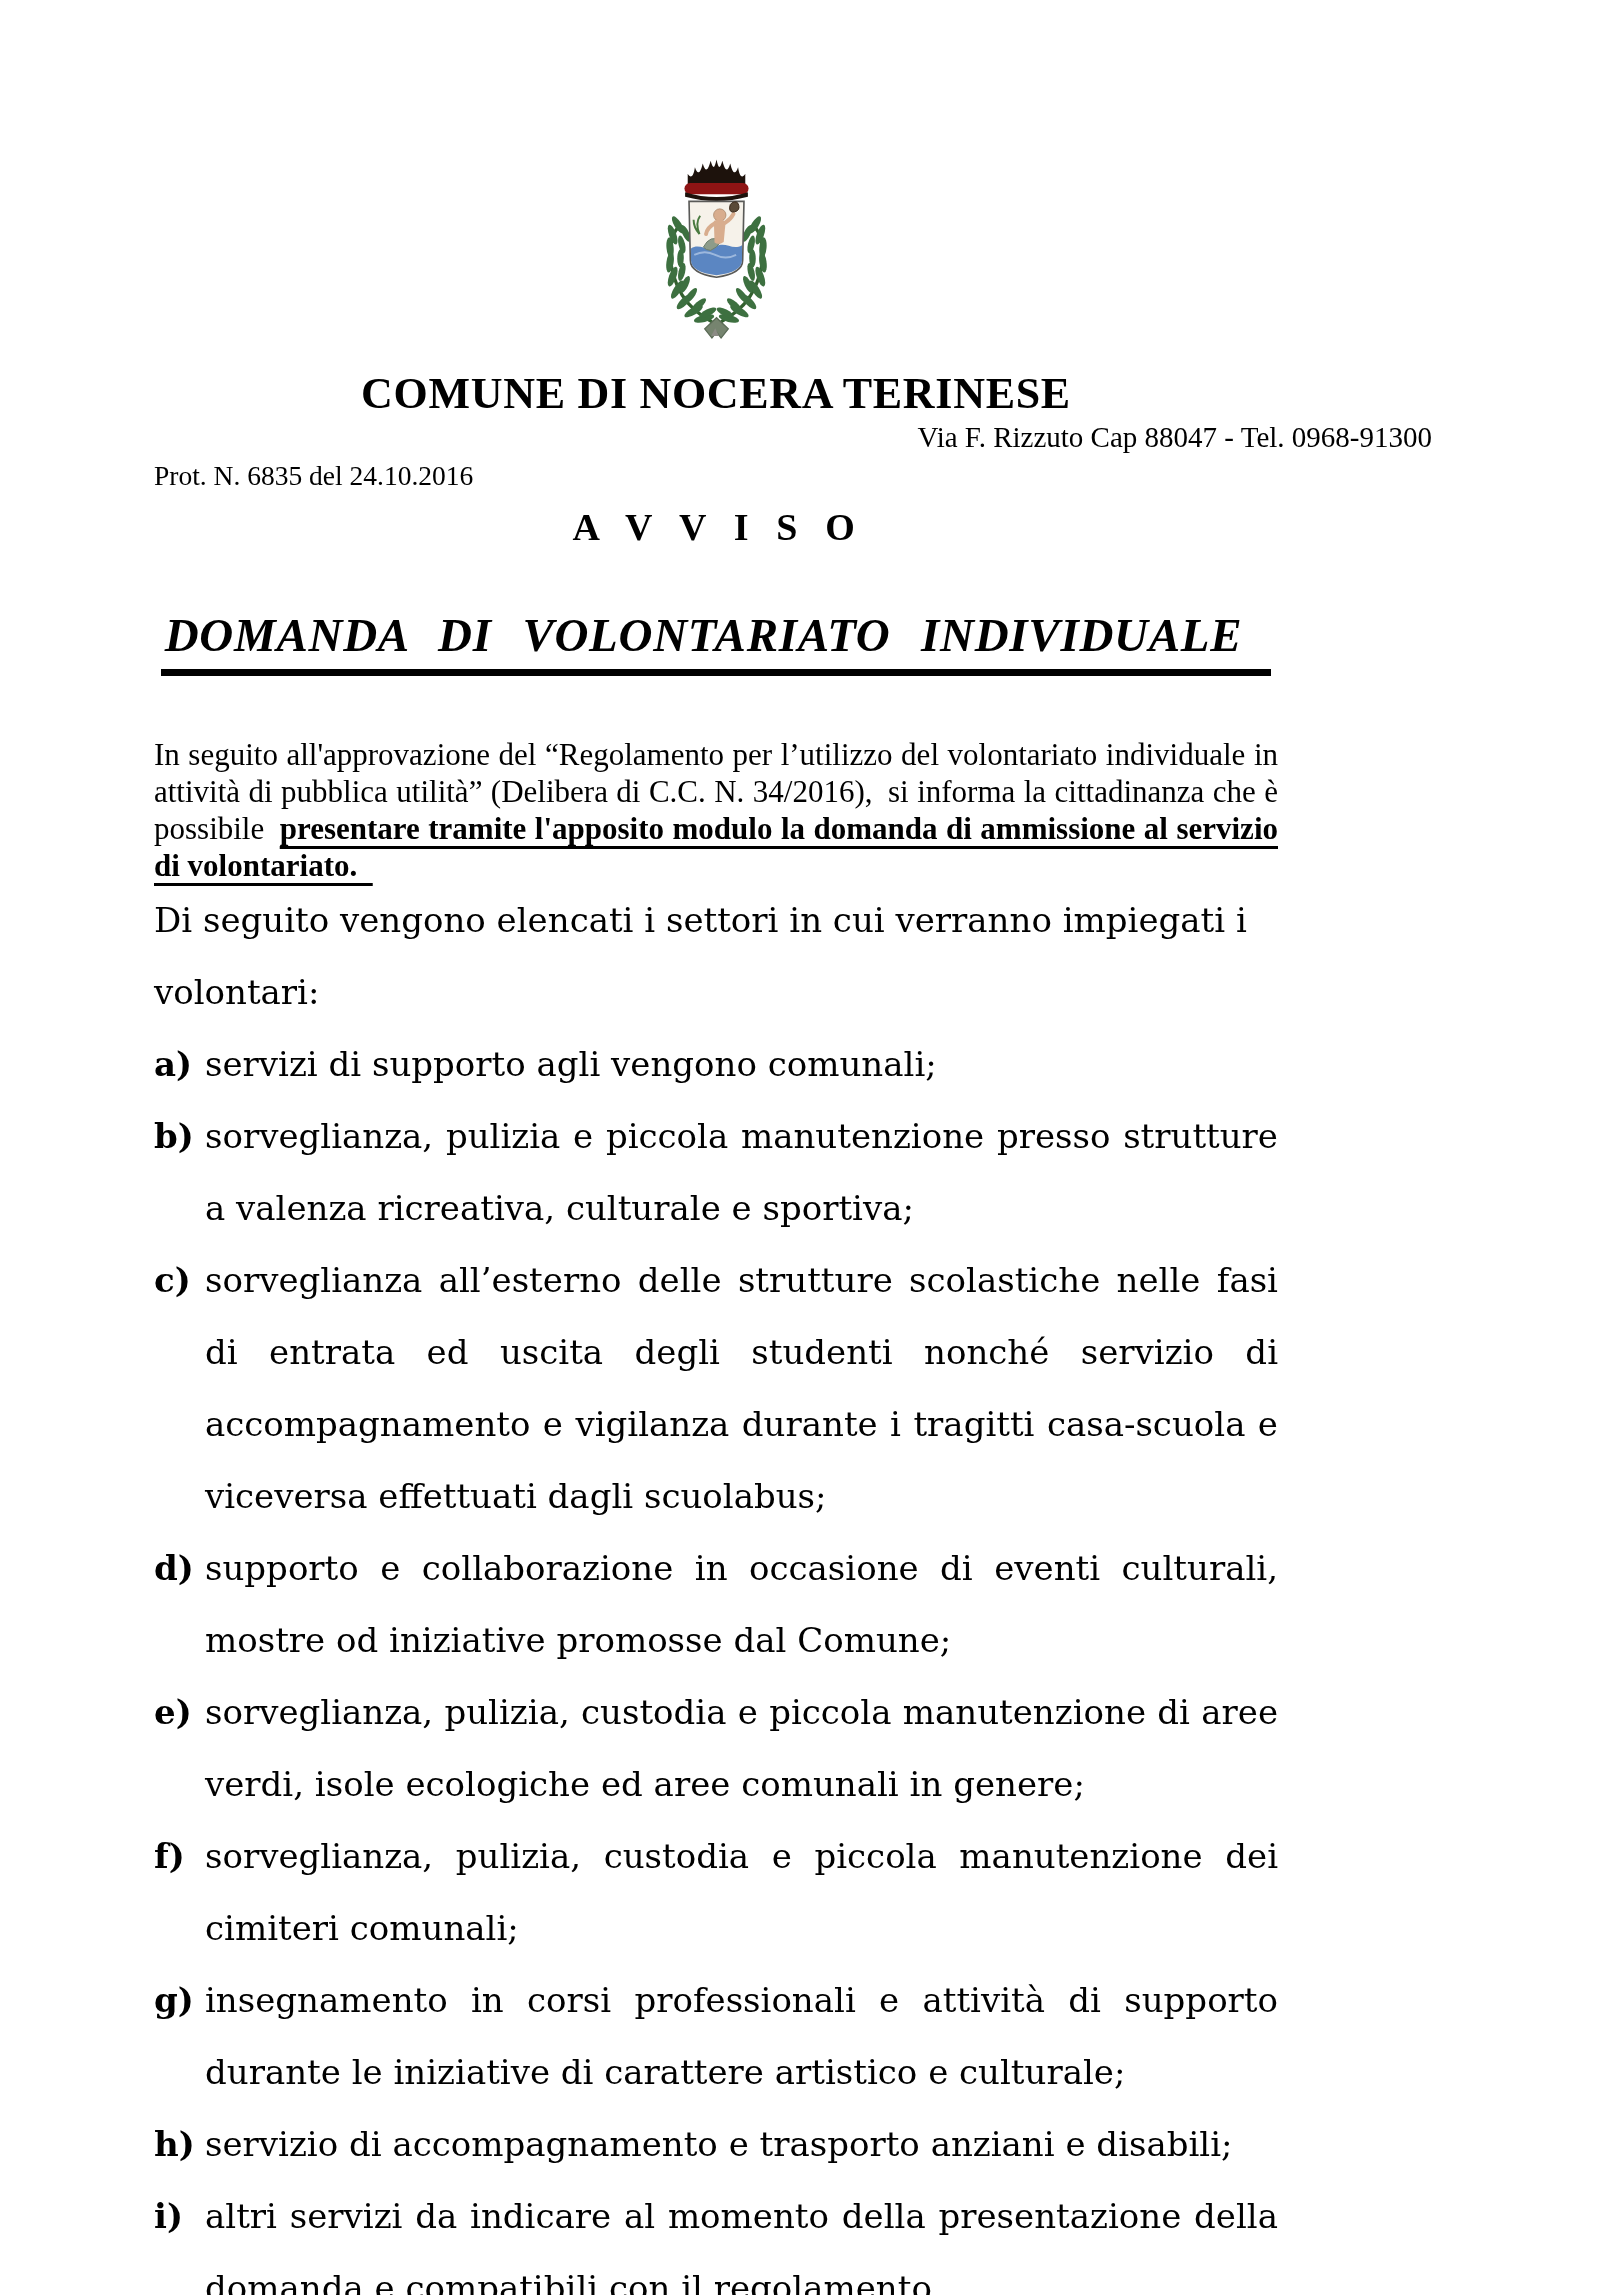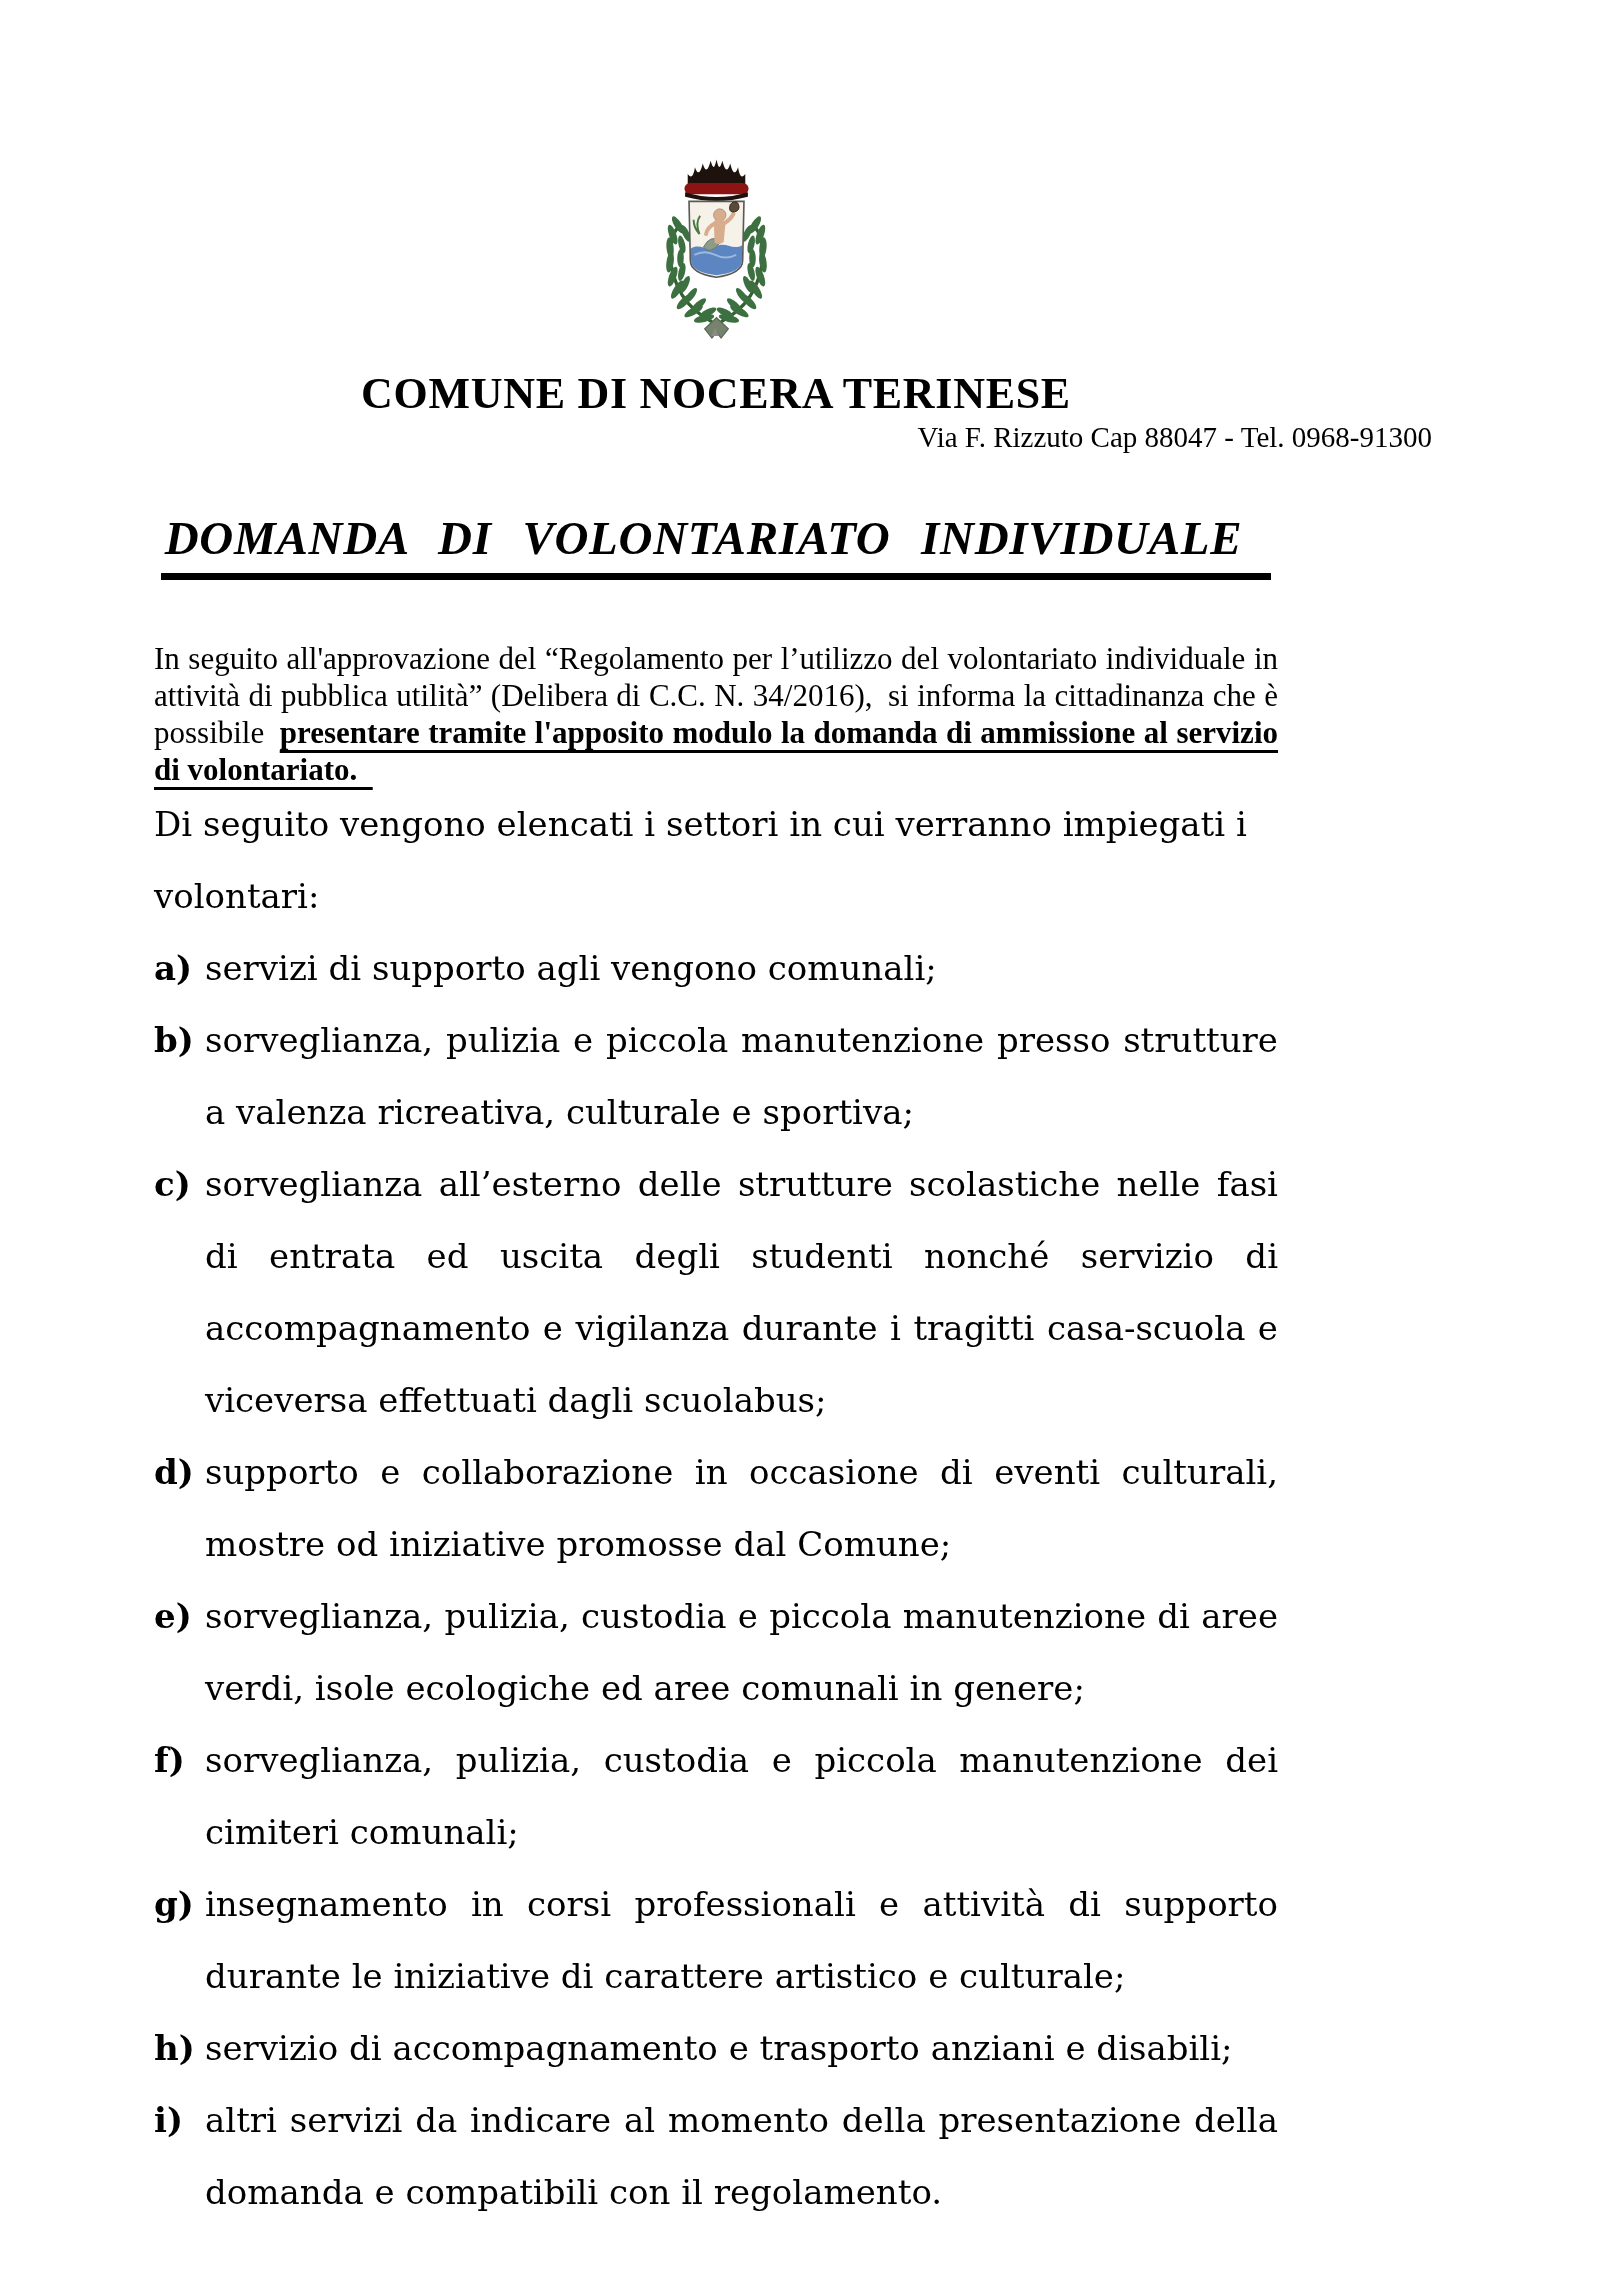--- a/index.html
+++ b/index.html
@@ -168,20 +168,22 @@
           <path d="M119,113 Q128,107 132,99" stroke="#d8ad8e" stroke-width="6" fill="none" stroke-linecap="round"></path>
         </g>
         <path d="M130,82 q8,-4 10,4 q2,8 -6,10 q-8,2 -8,-6 q0,-6 4,-8 Z" fill="#5a4a38" stroke="#3a2a1c" stroke-width="1.5"></path>
         <path d="M80,130 q-7,-17 1,-28 m-1,28 q-9,-10 -9,-22" fill="none" stroke="#4a7a40" stroke-width="3"></path>
       </g>
     </svg>
   </div>
 
   <h1 class="municipality">COMUNE DI NOCERA TERINESE</h1>
   <div class="address">Via F. Rizzuto Cap 88047 - Tel. 0968-91300</div>
+  <div class="protocol">Prot. N. 6835 del 24.10.2016</div>
+  <div class="avviso">A V V I S O</div>
 
   <div class="doc-title-wrap">
     <span class="doc-title">DOMANDA DI VOLONTARIATO INDIVIDUALE</span>
   </div>
 
   <p class="intro"><span>In seguito all'approvazione del “Regolamento per l’utilizzo del volontariato individuale in attività di pubblica utilità” (Delibera di C.C. N. 34/2016), si informa la cittadinanza che è possibile </span><span class="bold-underline">presentare tramite l'apposito modulo la domanda di ammissione al servizio di volontariato. </span></p>
 
   <p class="list-heading">Di seguito vengono elencati i settori in cui verranno impiegati i volontari:</p>
 
   <div class="sectors">

